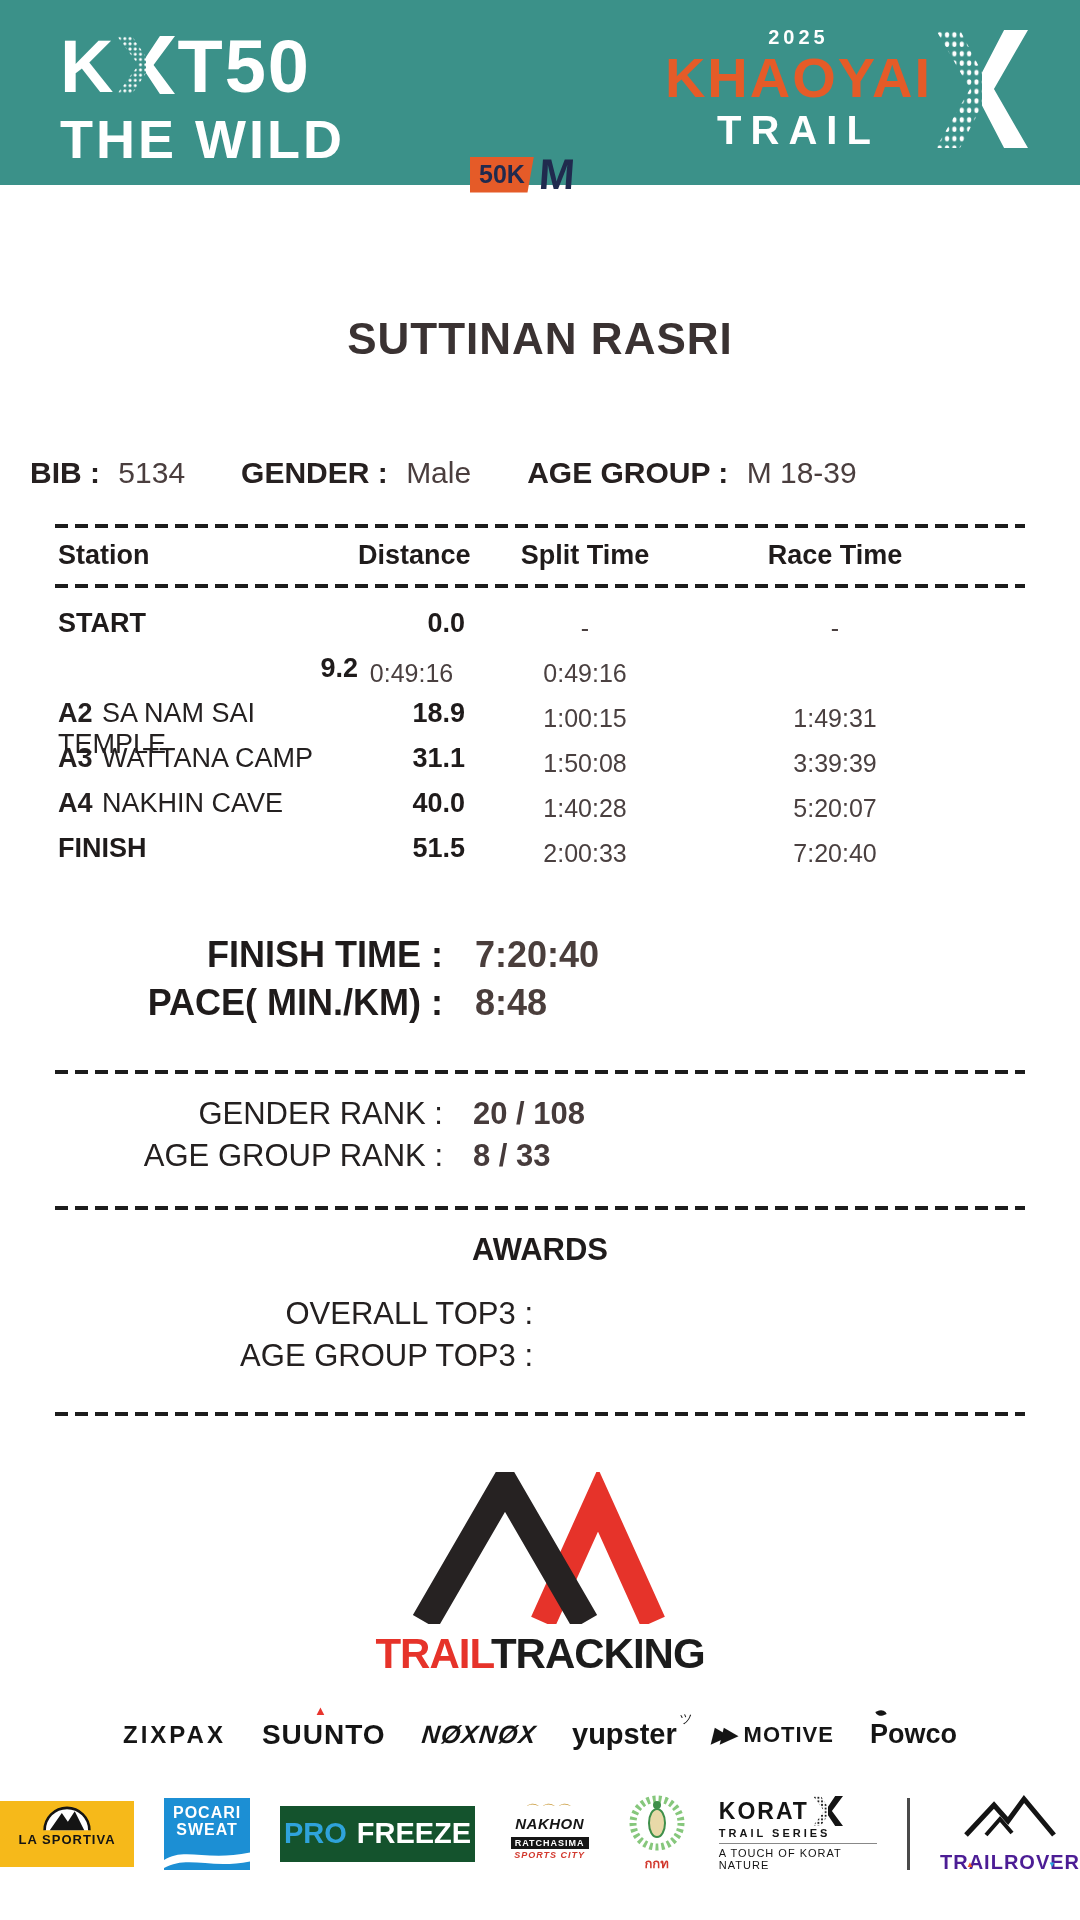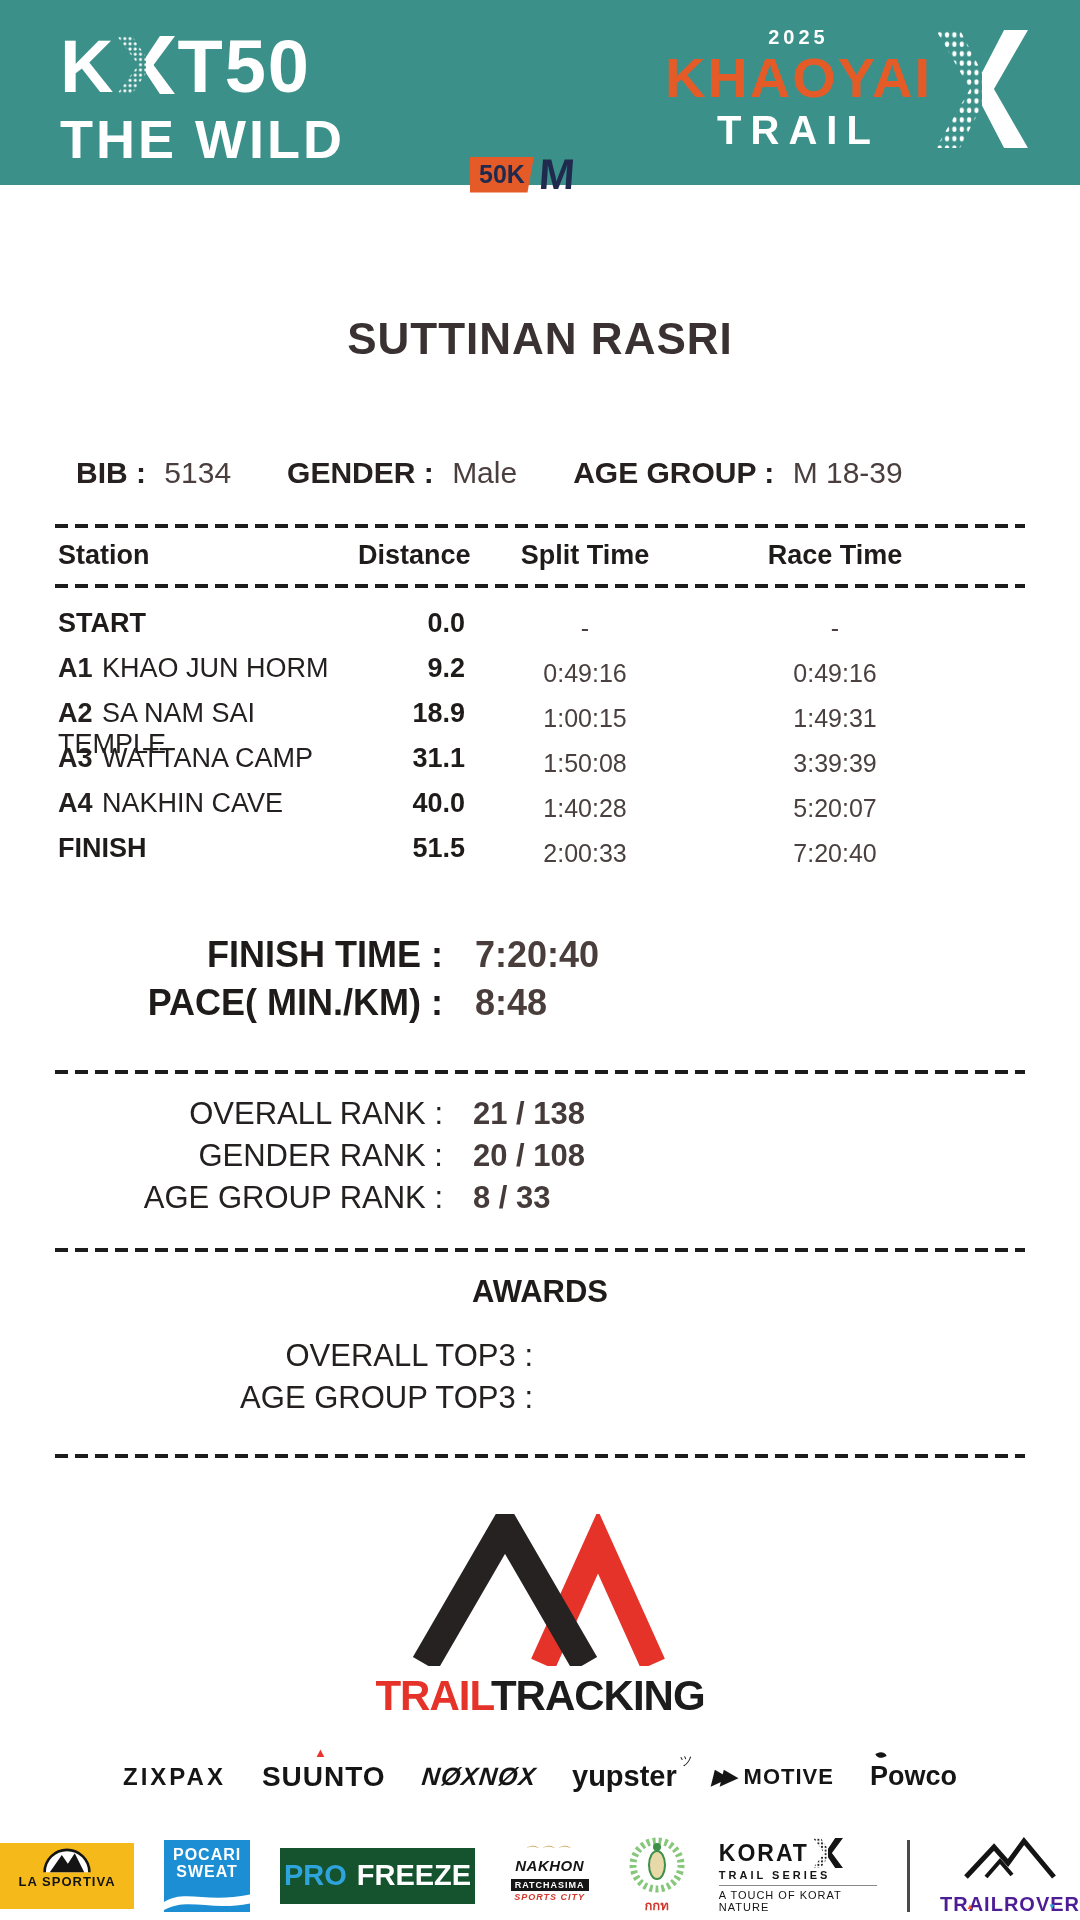--- a/index.html
+++ b/index.html
@@ -22,21 +22,21 @@
   .x-glyph-big { width:92px; height:118px; margin-left:4px; }
 
   .badge-50k { position:absolute; left:470px; top:150px; display:flex; align-items:center; }
   .badge-box { background:#E55B28; color:#202A4E; font-weight:800; font-size:25px;
                padding:3px 9px 4px 9px; clip-path:polygon(0 0,100% 0,90% 100%,0 100%); }
   .badge-m { color:#202A4E; font-size:43px; font-weight:900; margin-left:5px; transform:skewX(-4deg); }
 
   
   .runner-name { text-align:center; margin-top:132px; font-size:44px; font-weight:700;
                  letter-spacing:1px; color:#3A3232; line-height:1; }
-  .info-row { display:flex; padding-left:76px; gap:56px; margin-top:95px;
+  .info-row { display:flex; padding-left:30px; gap:56px; margin-top:95px;
               font-size:30px; color:#2A2424; align-items:baseline; }
   .info-label { font-weight:600; color:#262020; }
   .info-value { color:#4A3E3E; margin-left:10px; }
 
   
   .dash { height:4px; margin-left:55px; margin-right:55px;
           background:repeating-linear-gradient(90deg,#1c1c1c 0 13px,transparent 13px 20px); }
   .dash1 { margin-top:34px; } .dash2 { margin-top:10px; } .dash3 { margin-top:40px; }
   .dash4 { margin-top:26px; } .dash5 { margin-top:32px; }
 
@@ -212,21 +212,20 @@
 <div class="dash dash2"></div>
 
 <div class="tbl-body">
   <div class="tbl-row emph">
     <div><span class="st-code"></span><span class="st-name">START</span></div>
     <div class="col-dist">0.0</div>
     <div class="col-split">-</div>
     <div class="col-race">-</div>
   </div>
   <div class="tbl-row">
-    <div><span class="st-code">A1</span><span class="st-name">KHAO JUN HORM</span></div>
     <div class="col-dist">9.2</div>
     <div class="col-split">0:49:16</div>
     <div class="col-race">0:49:16</div>
   </div>
   <div class="tbl-row">
     <div><span class="st-code">A2</span><span class="st-name">SA NAM SAI TEMPLE</span></div>
     <div class="col-dist">18.9</div>
     <div class="col-split">1:00:15</div>
     <div class="col-race">1:49:31</div>
   </div>
@@ -257,24 +256,20 @@
   </div>
   <div class="sum-row">
     <div class="sum-label">PACE( MIN./KM) :</div>
     <div class="sum-value">8:48</div>
   </div>
 </div>
 
 <div class="dash dash3"></div>
 
 <div class="ranks">
-  <div class="rank-row">
-    <div class="rank-label">OVERALL RANK :</div>
-    <div class="rank-value">21 / 138</div>
-  </div>
   <div class="rank-row">
     <div class="rank-label">GENDER RANK :</div>
     <div class="rank-value">20 / 108</div>
   </div>
   <div class="rank-row">
     <div class="rank-label">AGE GROUP RANK :</div>
     <div class="rank-value">8 / 33</div>
   </div>
 </div>
 

